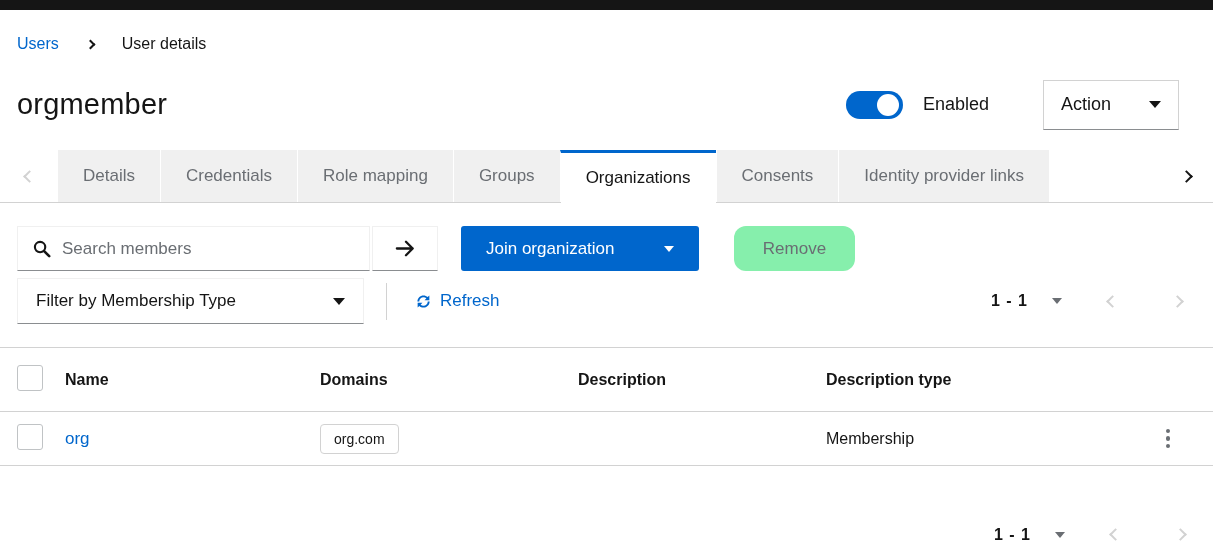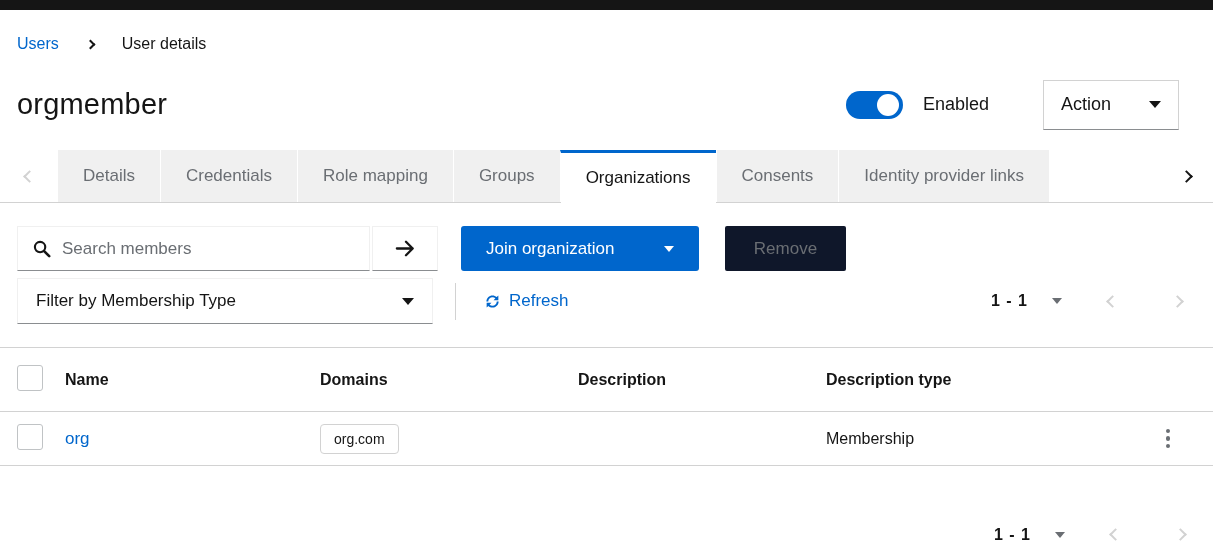--- a/index.html
+++ b/index.html
@@ -47,25 +47,25 @@
 
   .content { padding:0 17px; }
 
   
   .toolbar-row1 { margin-top:23px; display:flex; align-items:center; }
   .search-box { width:353px; height:45px; border:1px solid #f0f0f0; border-bottom:1px solid #8a8d90; display:flex; align-items:center; padding-left:15px; background:#fff; }
   .search-box input { border:none; outline:none; font-size:17px; margin-left:11px; flex:1; color:#151515; font-family:inherit; background:transparent; }
   .search-box input::placeholder { color:#6a6e73; opacity:1; }
   .search-go { width:66px; height:45px; margin-left:2px; background:#fff; border:1px solid #f0f0f0; border-bottom:1px solid #8a8d90; display:flex; align-items:center; justify-content:center; }
   .btn-primary { margin-left:23px; width:238px; height:45px; background:#0066cc; color:#fff; border-radius:3px; font-size:17px; display:flex; align-items:center; justify-content:space-between; padding:0 25px; }
-  .btn-disabled { margin-left:26px; width:121px; height:45px; background:#0f172a; color:#6a6e73; border-radius:2px; font-size:17px; display:flex; align-items:center; justify-content:center; }
+  .btn-disabled { margin-left:35px; width:121px; height:45px; background:#86efac; color:#6a6e73; border-radius:12px; font-size:17px; display:flex; align-items:center; justify-content:center; }
 
   
   .toolbar-row2 { margin-top:7px; display:flex; align-items:center; height:46px; }
-  .filter-dd { width:416px; height:46px; background:#fff; border:1px solid #f0f0f0; border-bottom:1px solid #8a8d90; display:flex; align-items:center; justify-content:space-between; padding:0 18px; font-size:17px; color:#151515; }
+  .filter-dd { width:347px; height:46px; background:#fff; border:1px solid #f0f0f0; border-bottom:1px solid #8a8d90; display:flex; align-items:center; justify-content:space-between; padding:0 18px; font-size:17px; color:#151515; }
   .vdiv { width:1px; height:37px; background:#d2d2d2; margin-left:22px; }
   .refresh { margin-left:28px; display:flex; align-items:center; gap:8px; color:#0066cc; font-size:17px; }
   .pagination { display:flex; align-items:center; }
   .pagination.top { margin-left:auto; padding-right:8px; }
   .pg-menu { display:flex; align-items:center; gap:24px; font-size:16px; color:#151515; }
   .pg-range { font-weight:700; letter-spacing:1px; }
   .pg-menu .caret { color:#6a6e73; }
   .pg-nav { padding:6px; }
   .pg-prev { margin-left:40px; }
   .pg-next { margin-left:44px; }

